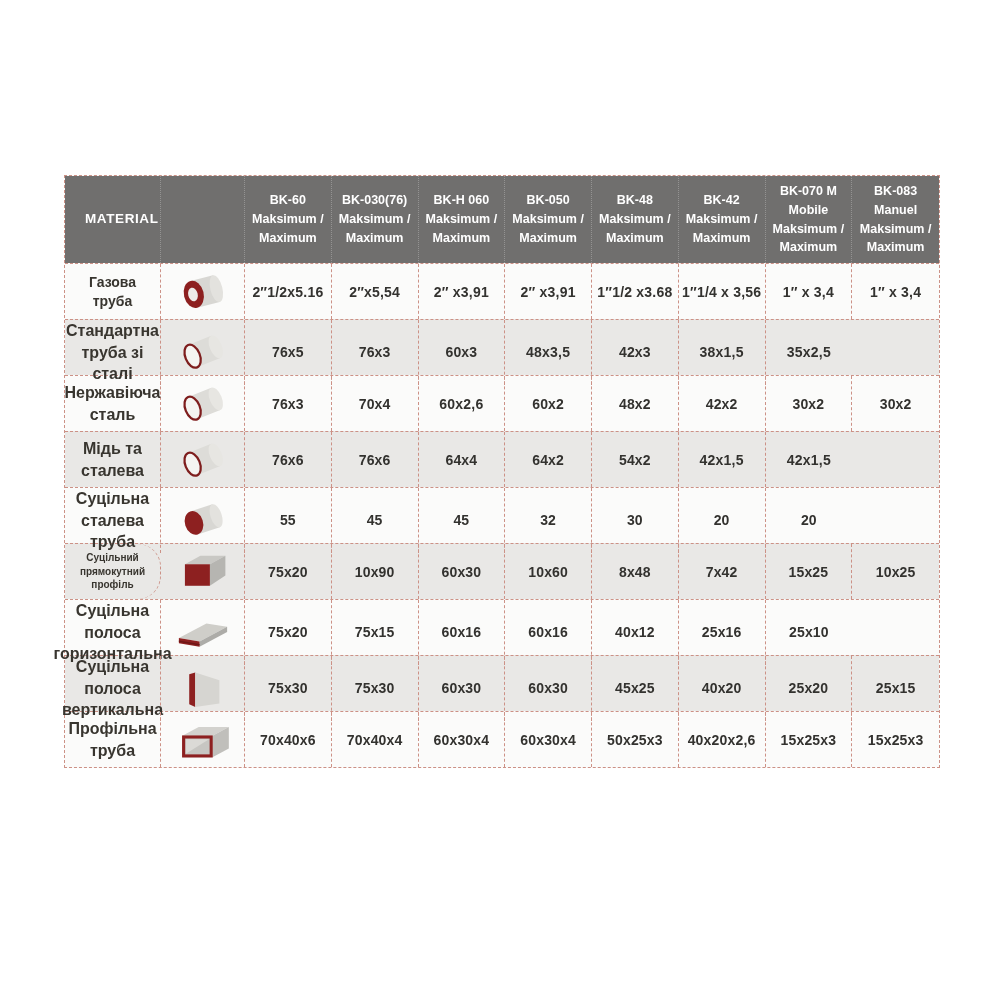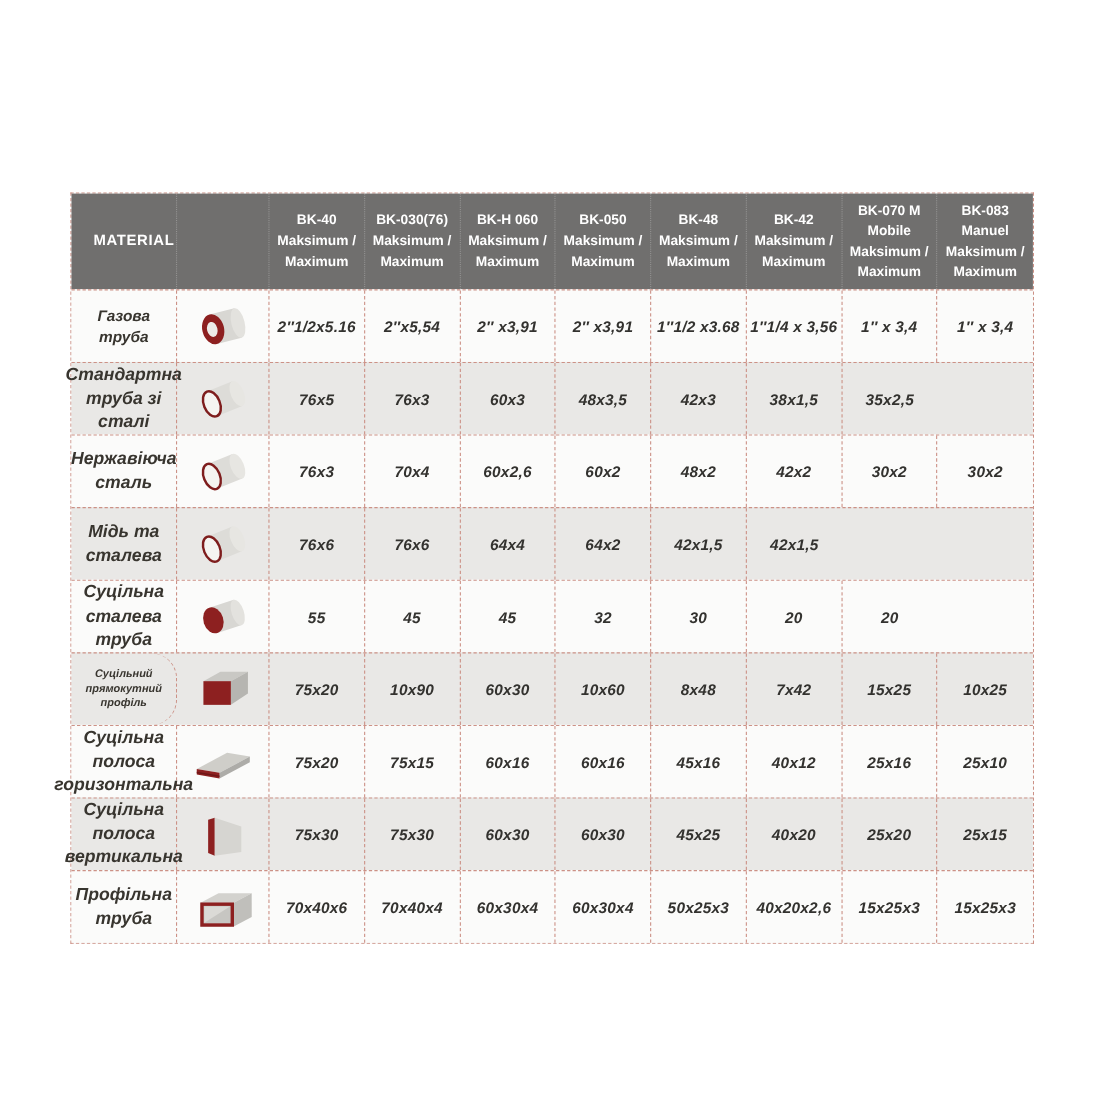--- a/index.html
+++ b/index.html
@@ -22,21 +22,21 @@
   .grid-row{display:grid;grid-template-columns:96px 84px repeat(8,1fr);}
   .header-row{background:var(--header-bg);color:#fff;height:87px;}
   .header-row .cell{
     display:flex;flex-direction:column;justify-content:center;align-items:center;
     text-align:center;font-size:12.5px;font-weight:bold;line-height:1.5;
     border-right:1px dotted rgba(255,255,255,.25);padding:3px 2px;
   }
   .header-row .cell:last-child{border-right:none;}
   .material-header{align-items:flex-start !important;text-align:left;
     padding-left:20px !important;font-size:13.5px !important;letter-spacing:.6px;}
-  .table-body .body-row{height:66px;border-top:1px dashed var(--border);background:var(--row-bg);font-style:italic;}
+  .table-body .body-row{height:56px;border-top:1px dashed var(--border);background:var(--row-bg);}
   .table-body .body-row:nth-child(even){background:var(--row-alt-bg);}
   .cell{display:flex;align-items:center;justify-content:center;min-width:0;}
   .body-row .cell{border-right:1px dashed var(--border);}
   .body-row .cell:last-child{border-right:none;}
   .material-cell{
     font-weight:bold;font-size:16px;color:var(--text-dark);
     text-align:center;padding:0 5px;line-height:1.35;
   }
   .body-row:nth-child(1) .material-cell{font-size:14px;}
   .body-row:nth-child(6) .material-cell{font-size:10px;border-radius:23px;}
@@ -46,21 +46,21 @@
 </head>
 <body>
 
 <div class="canvas">
   <div class="spec-table">
     <div class="grid-row header-row">
       <div class="cell material-header">MATERIAL</div>
       <div class="cell"></div>
 
   <div class="cell header-cell">
-    <div>BK-40</div>
+    <div>BK-60</div>
     <div class="sub">Maksimum / Maximum</div>
   </div>
 
   <div class="cell header-cell">
     <div>BK-030(76)</div>
     <div class="sub">Maksimum / Maximum</div>
   </div>
 
   <div class="cell header-cell">
     <div>BK-H 060</div>
@@ -165,20 +165,21 @@
       <rect x="23" y="12" width="29" height="28" fill="#dddcd8"></rect>
       <ellipse cx="52" cy="26" rx="7" ry="14" fill="#e7e6e2"></ellipse>
       <ellipse cx="23" cy="26" rx="8.5" ry="14" fill="#f5f4f1" stroke="#7e1d1d" stroke-width="2.6"></ellipse>
     </g>
   </svg>
           </div>
   <div class="cell value-cell">76x6</div>
           <div class="cell value-cell">76x6</div>
           <div class="cell value-cell">64x4</div>
           <div class="cell value-cell">64x2</div>
+          <div class="cell value-cell">54x2</div>
           <div class="cell value-cell">42x1,5</div>
           <div class="cell value-cell">42x1,5</div>
         </div>
 
   <div class="grid-row body-row">
     <div class="cell material-cell">Суцільна сталева труба</div>
     <div class="cell icon-cell">
             <svg viewBox="0 0 72 52" width="62" height="46">
     <g transform="rotate(-18 36 26)">
       <rect x="25" y="12" width="27" height="28" fill="#d8d7d3"></rect>
@@ -222,21 +223,20 @@
     <polygon points="8,33 40,16 64,20 32,37" fill="#cfcec9"></polygon>
     <polygon points="32,37 64,20 64,26 32,43" fill="#adaca8"></polygon>
     <polygon points="8,33 32,37 32,43 8,39" fill="#8d2020"></polygon>
     <polygon points="8,36 32,40 32,41.6 8,37.6" fill="#6e1717"></polygon>
   </svg>
           </div>
   <div class="cell value-cell">75x20</div>
           <div class="cell value-cell">75x15</div>
           <div class="cell value-cell">60x16</div>
           <div class="cell value-cell">60x16</div>
-          <div class="cell value-cell">45x16</div>
           <div class="cell value-cell">40x12</div>
           <div class="cell value-cell">25x16</div>
           <div class="cell value-cell">25x10</div>
         </div>
 
   <div class="grid-row body-row">
     <div class="cell material-cell">Суцільна полоса вертикальна</div>
     <div class="cell icon-cell">
             <svg viewBox="0 0 72 52" width="62" height="46">
     <polygon points="20,10 27,8 27,48 20,45" fill="#8d2020"></polygon>

